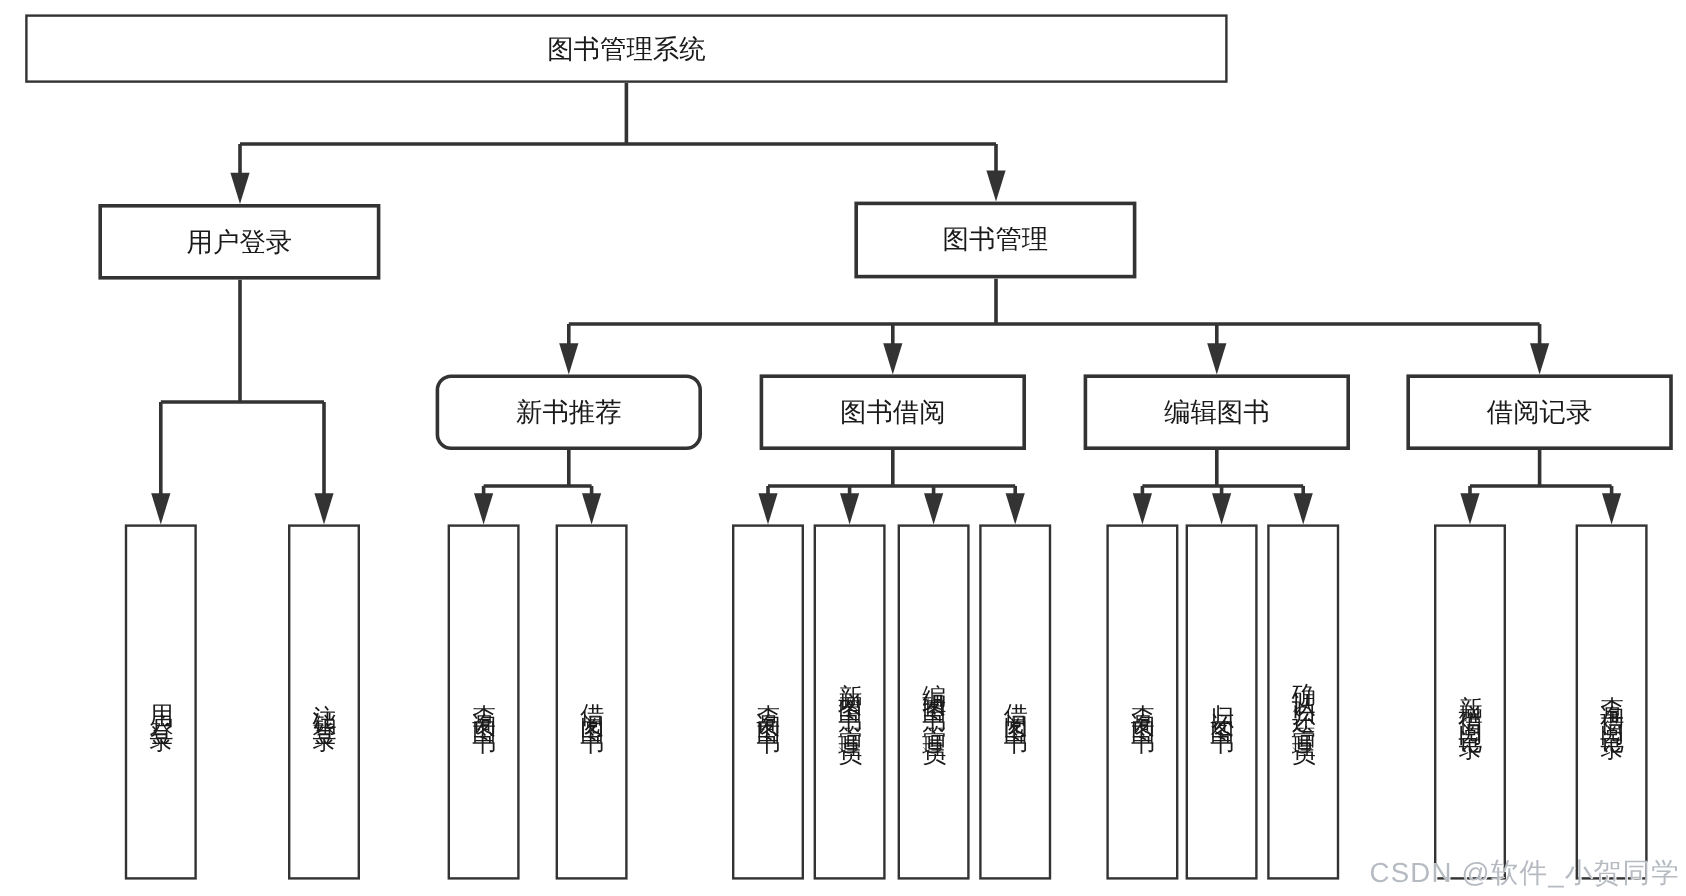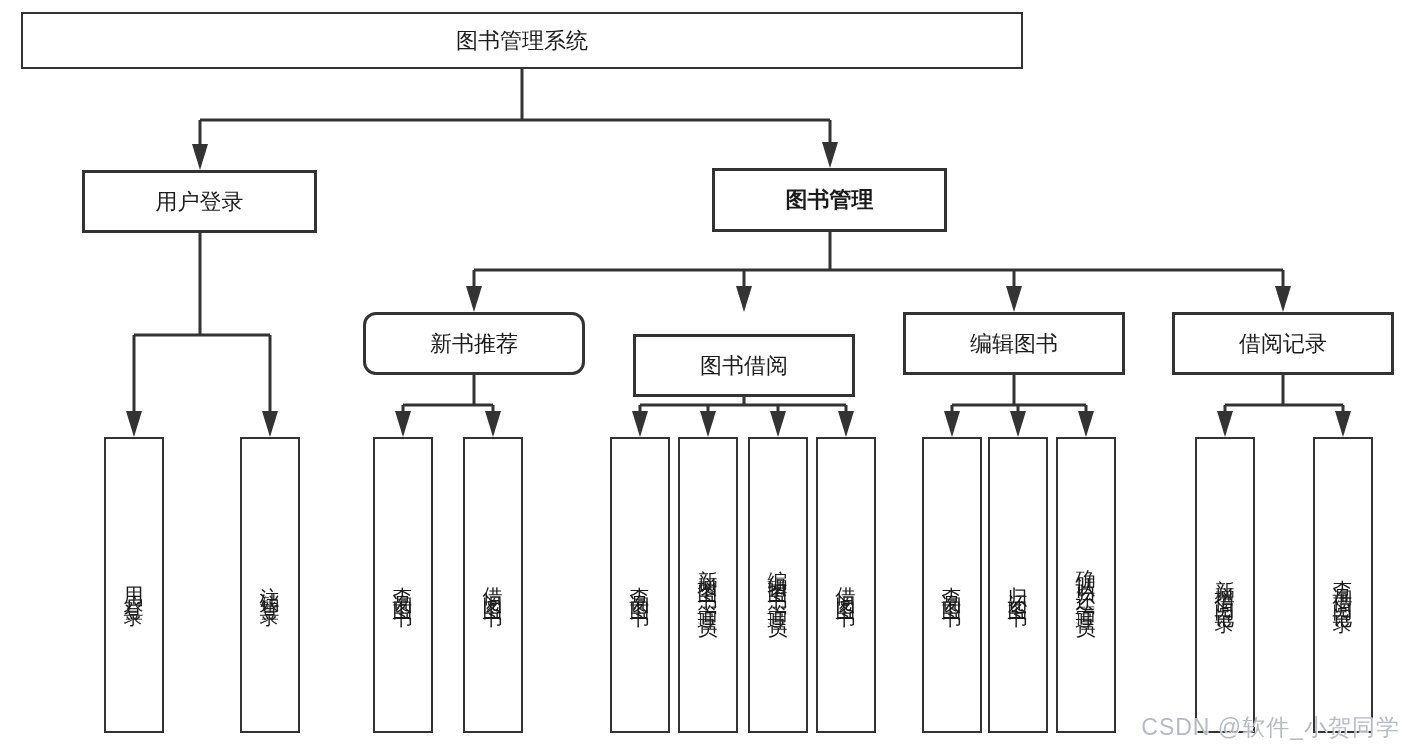--- a/index.html
+++ b/index.html
@@ -116,28 +116,28 @@
     <polygon class="carrow" points="1343,437 1335,411 1351,411"></polygon>
   </svg>
 
   <div class="node node-root">
     <span>图书管理系统</span>
   </div>
 
   <div class="node node-l2" style="left:82px; top:170px; width:235px; height:63px;">
     <span>用户登录</span>
   </div>
-  <div class="node node-l2" style="left:712px; top:168px; width:235px; height:64px;font-weight:bold;">
+  <div class="node node-l2" style="left:712px; top:168px; width:235px; height:64px;">
     <span>图书管理</span>
   </div>
 
   <div class="node node-l3" style="left:363px; top:312px; width:222px; height:63px;border-radius:13px;">
     <span>新书推荐</span>
   </div>
-  <div class="node node-l3" style="left:633px; top:312px; width:222px; height:63px;margin-top:22px;">
+  <div class="node node-l3" style="left:633px; top:312px; width:222px; height:63px;">
     <span>图书借阅</span>
   </div>
   <div class="node node-l3" style="left:903px; top:312px; width:222px; height:63px;">
     <span>编辑图书</span>
   </div>
   <div class="node node-l3" style="left:1172px; top:312px; width:222px; height:63px;">
     <span>借阅记录</span>
   </div>
 
   <div class="leaf" style="left:104px;">

